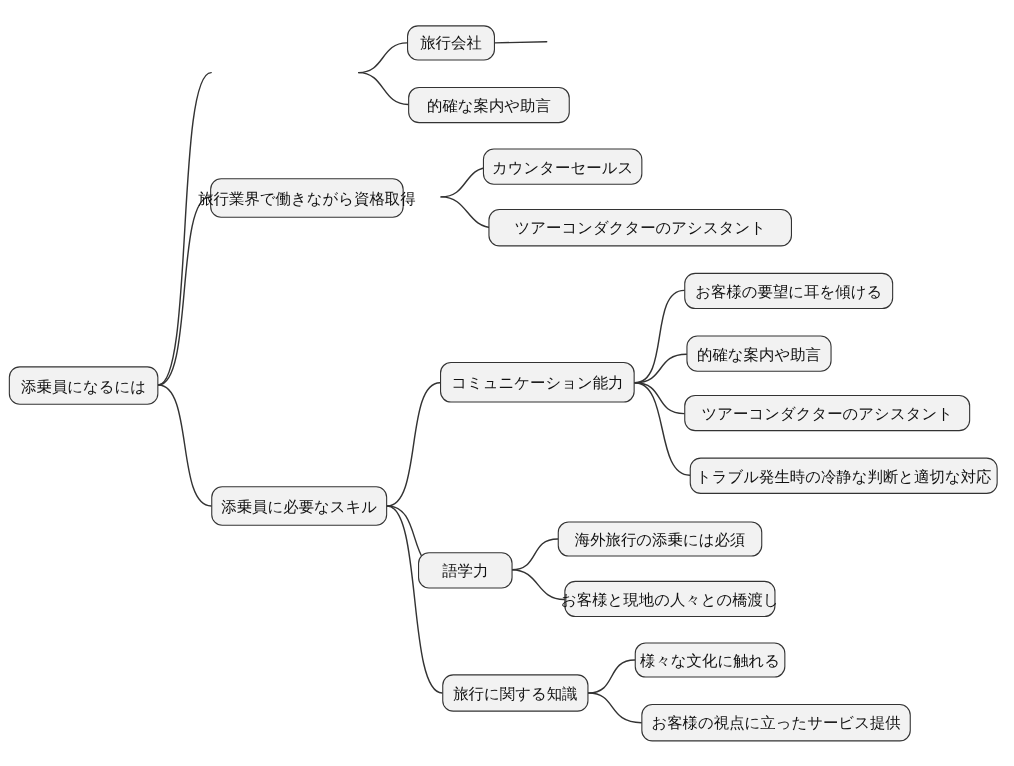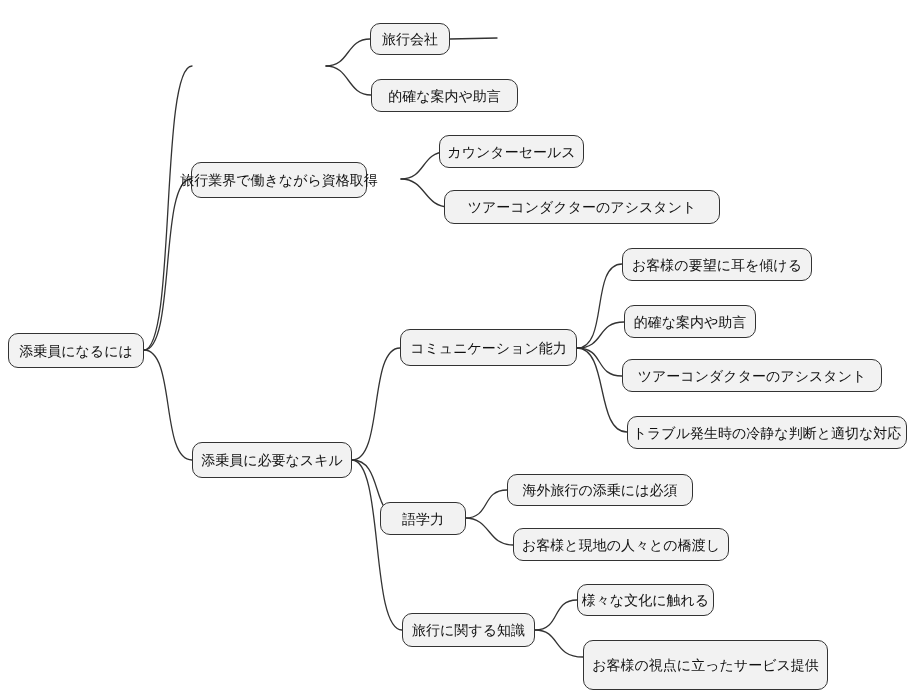--- a/index.html
+++ b/index.html
@@ -94,21 +94,21 @@
   <div class="node" style="left:622px;top:248px;width:190px;height:33px">お客様の要望に耳を傾ける</div>
 
   <div class="node" style="left:622px;top:359px;width:260px;height:33px">ツアーコンダクターのアシスタント</div>
 
   <div class="node" style="left:627px;top:416px;width:280px;height:33px">トラブル発生時の冷静な判断と適切な対応</div>
 
   <div class="node" style="left:380px;top:502px;width:86px;height:33px">語学力</div>
 
   <div class="node" style="left:507px;top:474px;width:186px;height:32px">海外旅行の添乗には必須</div>
 
-  <div class="node" style="left:513px;top:528px;width:216px;height:33px">お客様と現地の人々との橋渡し</div>
+  <div class="node" style="left:513px;top:528px;width:192px;height:33px">お客様と現地の人々との橋渡し</div>
 
   <div class="node" style="left:402px;top:613px;width:133px;height:34px">旅行に関する知識</div>
 
   <div class="node" style="left:577px;top:584px;width:137px;height:32px">様々な文化に触れる</div>
 
-  <div class="node" style="left:583px;top:640px;width:245px;height:50px">お客様の視点に立ったサービス提供</div>
+  <div class="node" style="left:583px;top:640px;width:245px;height:34px">お客様の視点に立ったサービス提供</div>
 
 </div>
 
 </body></html>

